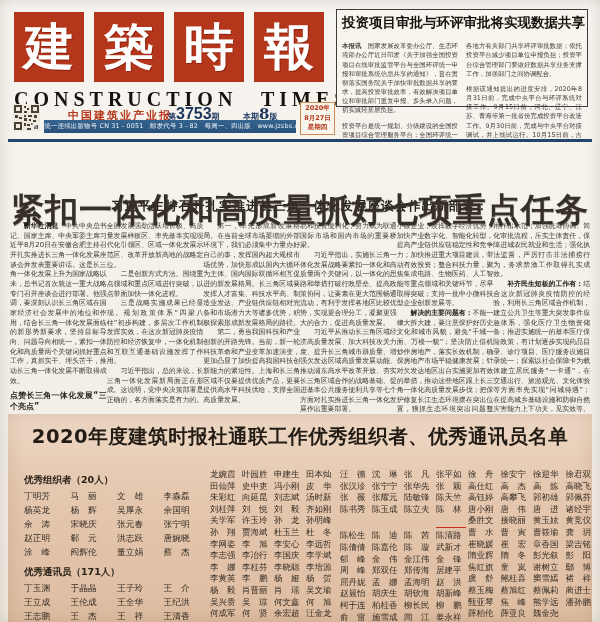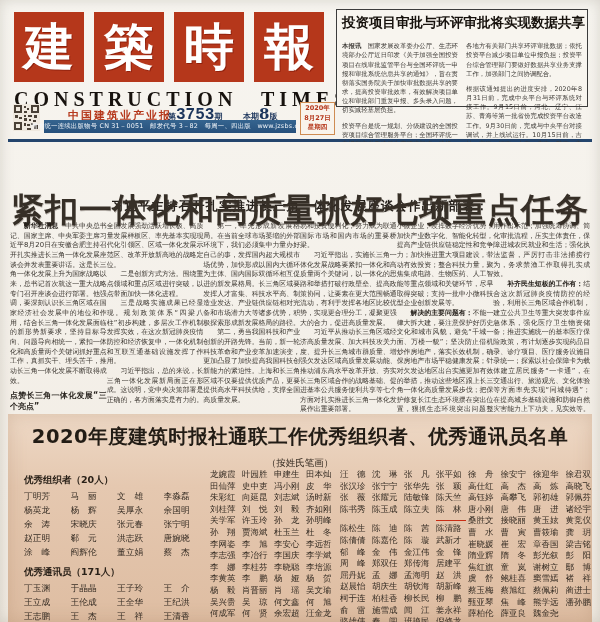--- a/index.html
+++ b/index.html
@@ -14,21 +14,21 @@
         font-family:"DejaVu Serif",serif;font-weight:700;font-size:50px;
         display:flex;align-items:center;justify-content:center;
         text-shadow:1px 1px 0 rgba(120,20,5,.6);}
   .eng{position:absolute;left:14px;top:88px;width:312px;text-align:center;
        font-family:"Liberation Serif",serif;font-weight:700;font-size:20px;
        letter-spacing:5px;word-spacing:14px;color:#17120e;white-space:nowrap;}
   .qr{position:absolute;left:13px;top:104px;}
   .tagline{position:absolute;left:68px;top:108px;color:#b5371b;font-weight:700;
            font-size:11px;letter-spacing:2px;white-space:nowrap;}
   .issue{position:absolute;left:168px;top:104px;color:#1c355c;white-space:nowrap;font-weight:700;}
-  .issue .sm{font-size:8px;} .issue .bg{font-size:16px;font-family:Liberation Mono, monospace;}
+  .issue .sm{font-size:8px;} .issue .bg{font-size:16px;font-family:Liberation Sans, sans-serif;}
   .pages{position:absolute;left:243px;top:104px;color:#1c355c;white-space:nowrap;font-weight:700;}
   .pages .sm{font-size:8px;} .pages .bg{font-size:15px;font-family:"DejaVu Serif",serif;}
   .bluebar{position:absolute;left:44px;top:120px;width:252px;height:13px;
            background:linear-gradient(180deg,#35648f,#27517c);color:#f2f6fa;
            font-size:6.4px;display:flex;align-items:center;justify-content:center;
            white-space:nowrap;letter-spacing:.2px;}
   .datebox{position:absolute;left:300px;top:102px;width:33px;height:31px;
            border:1px solid #cf8c52;background:#f9f4ec;color:#b5371b;
            font-size:6.5px;line-height:1.45;font-weight:700;text-align:center;
            display:flex;flex-direction:column;justify-content:center;}
@@ -66,21 +66,21 @@
   .roster-sub{margin:7px 0 0;text-align:center;font-size:9.5px;color:#33291f;
               font-family:"DejaVu Serif",serif;}
   .roster-left{position:absolute;left:16px;top:60px;width:184px;}
   .grp-label{font-weight:900;font-size:9.5px;color:#2a2118;margin:0 0 5px;}
   .ngrid{display:grid;grid-template-columns:repeat(4,1fr);row-gap:5px;column-gap:2px;
          font-size:8.7px;line-height:9px;color:#362d24;margin:0 0 9px;}
   .nblock{position:absolute;top:56px;}
   .nblock .ngrid{row-gap:3px;font-size:8.5px;line-height:8.6px;margin:0;}
   .g2{left:202px;width:126px;} .g3{left:332px;width:126px;} .g4{left:460px;width:128px;}
   .name{white-space:nowrap;overflow:hidden;}
-  .name.hl{border-bottom:1.8px solid #c92d15;padding-bottom:7px;}
+  .name.hl{border-bottom:1.8px solid #c92d15;padding-bottom:14px;}
 </style>
 </head>
 <body>
 
 <div class="page">
 
   <div class="tiles">
     <span class="tile">建</span>
     <span class="tile">築</span>
     <span class="tile">時</span>
@@ -169,21 +169,20 @@
         <p class="bp"><b>解决的主要问题有：</b>不能一律大拆大建，要注意保护好历史文化和城市风貌，避免“千城一面、万楼一貌”；坚决防止借机炒作房地产，落实长效机制，确保房地产市场平稳健康发展；针对欠发达地区出台实施更加有效的举措，推动这些地区跟上长三角一体化高质量发展步伐；把保护修复长江生态环境摆在突出位置，狠抓生态环境突出问题整治，推进城镇污水垃圾处理，加强化工污染、农业面源污染、船舶污染和尾矿库的治理；推进环太湖地区城乡有机废弃物处理利用，形成配套保障措施，为长三角地区生态环境治理探索经验做法，为全国有机废弃物处理利</p>
       </div>
     <div class="bcol">
         <p class="bp cont">用作出示范；加强统筹协调、简化审批流程，压实主体责任，保障进城农民就业和生活；强化执法监督，严厉打击非法捕捞行为，务求禁渔工作取得扎实成效。</p>
         <p class="bp"><b>补齐民生短板的工作有：</b>结合这次新冠肺炎疫情防控的经验，利用长三角区域合作机制，建立公共卫生等重大突发事件应急体系，强化医疗卫生物资储备；推进实施统一的基本医疗保险政策，有计划逐步实现药品目录、诊疗项目、医疗服务设施目录统一；探索以社会保障卡为载体建立居民服务“一卡通”，在交通出行、旅游观光、文化体验等方面率先实现“同城待遇”；在提高城乡基础设施和防御自然灾害能力上下功夫，见实效等。</p>
       </div>
   </div>
 
   <div class="roster">
     <h2 class="roster-title">2020年度建筑时报社通联工作优秀组织者、优秀通讯员名单</h2>
-    <div class="roster-sub">（按姓氏笔画）</div>
 
     <div class="roster-left">
       <div class="grp-label">优秀组织者（20人）</div>
       <div class="ngrid">
           <span class="name">丁明芳</span>
           <span class="name">马　丽</span>
           <span class="name">文　雄</span>
           <span class="name">李淼磊</span>
           <span class="name">杨英龙</span>
           <span class="name">杨　辉</span>

